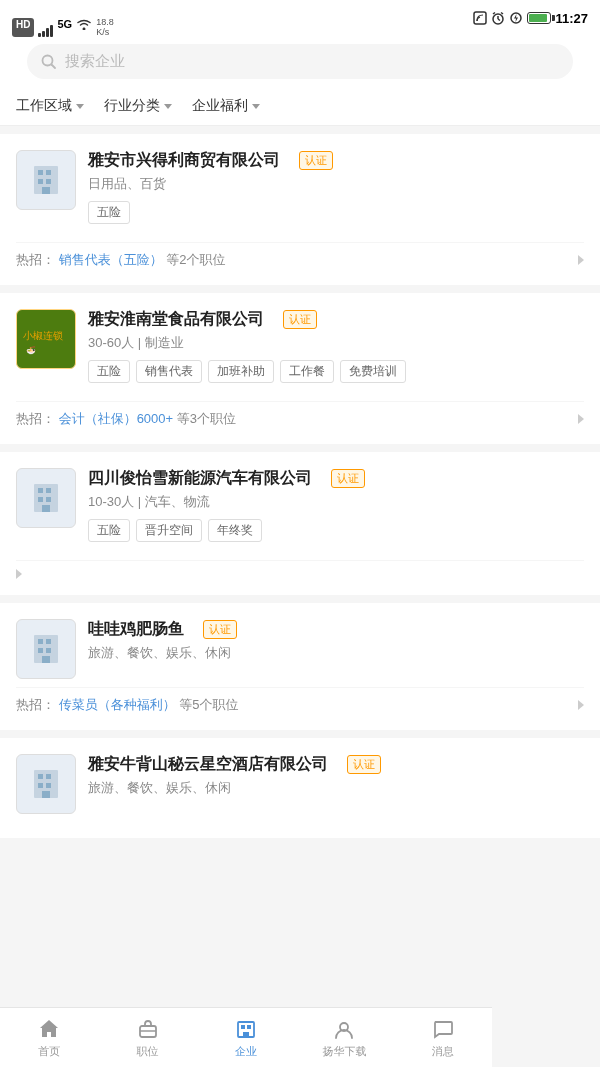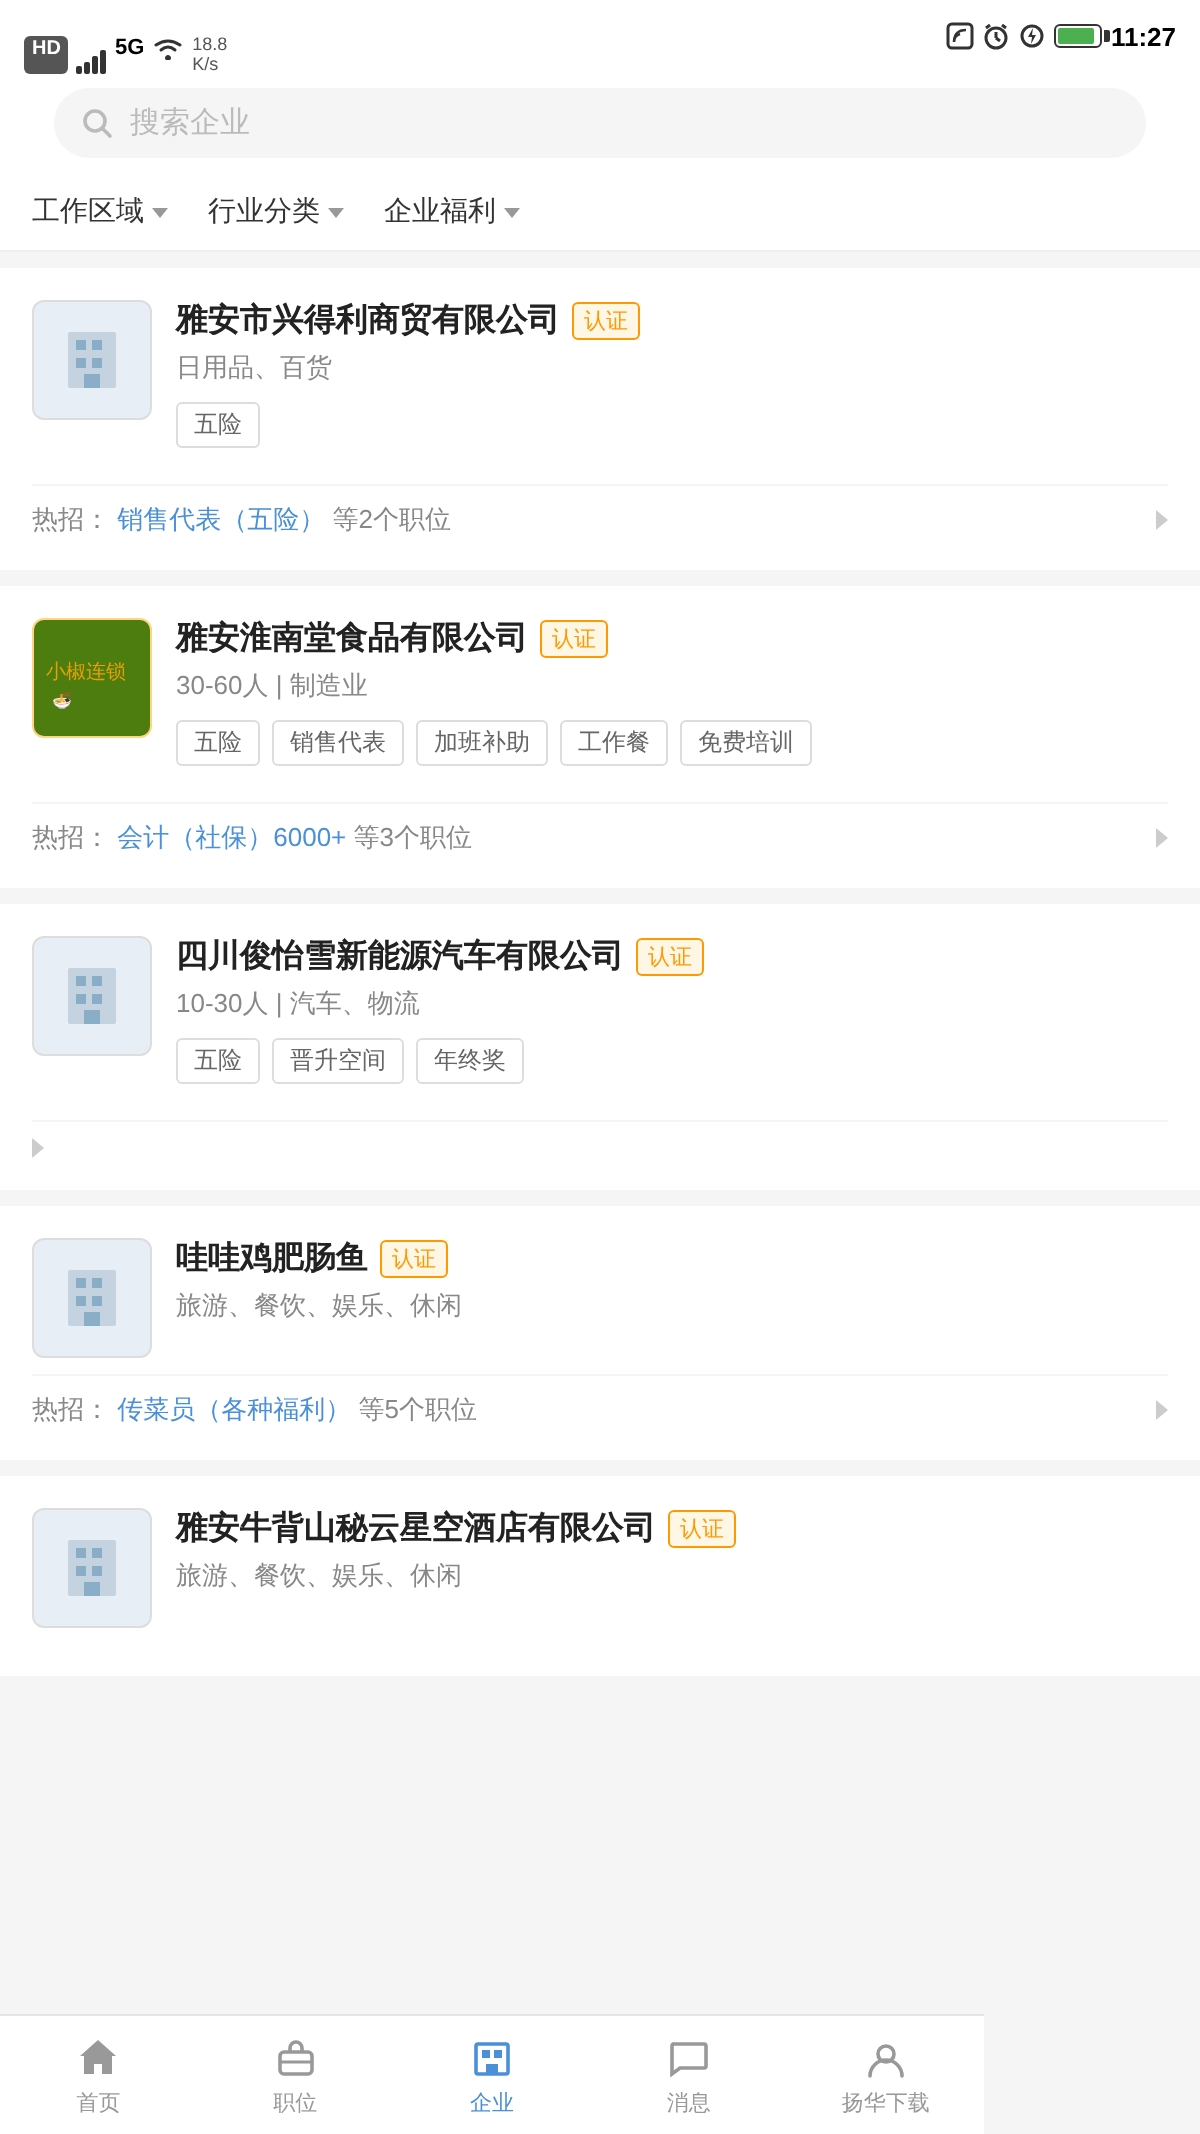--- a/index.html
+++ b/index.html
@@ -131,21 +131,21 @@
       border: 1px solid #ddd;
     }
     .logo-icon {
       width: 30px;
       height: 36px;
     }
     .card-info { flex: 1; }
     .company-name-row {
       display: flex;
       align-items: center;
-      gap: 6px;
+      gap: 19px;
       margin-bottom: 4px;
       flex-wrap: wrap;
     }
     .company-name {
       font-size: 16px;
       font-weight: 600;
       color: #222;
     }
     .certified-badge {
       background: #fff7e6;
@@ -496,27 +496,27 @@
         <rect x="6" y="7" width="4" height="4" fill="#4a90d9"></rect>
         <rect x="12" y="7" width="4" height="4" fill="#4a90d9"></rect>
         <rect x="8" y="14" width="6" height="5" fill="#4a90d9"></rect>
       </svg>
     </div>
     <span class="tab-label" style="color:#4a90d9;">企业</span>
   </div>
   <div class="tab-item">
     <div class="tab-icon">
       <svg width="22" height="22" viewBox="0 0 22 22">
-        <path d="M3 4h16a1 1 0 011 1v10a1 1 0 01-1 1H7l-4 3V5a1 1 0 011-1Z" fill="none" stroke="#999" stroke-width="1.8"></path>
+        <circle cx="11" cy="9" r="4" fill="none" stroke="#999" stroke-width="1.8"></circle>
+        <path d="M3 20c0-4.4 3.6-8 8-8s8 3.6 8 8" fill="none" stroke="#999" stroke-width="1.8" stroke-linecap="round"></path>
       </svg>
     </div>
-    <span class="tab-label">消息</span>
+    <span class="tab-label">扬华下载</span>
   </div>
   <div class="tab-item">
     <div class="tab-icon">
       <svg width="22" height="22" viewBox="0 0 22 22">
-        <circle cx="11" cy="9" r="4" fill="none" stroke="#999" stroke-width="1.8"></circle>
-        <path d="M3 20c0-4.4 3.6-8 8-8s8 3.6 8 8" fill="none" stroke="#999" stroke-width="1.8" stroke-linecap="round"></path>
+        <path d="M3 4h16a1 1 0 011 1v10a1 1 0 01-1 1H7l-4 3V5a1 1 0 011-1Z" fill="none" stroke="#999" stroke-width="1.8"></path>
       </svg>
     </div>
-    <span class="tab-label">扬华下载</span>
+    <span class="tab-label">消息</span>
   </div>
 </div>
 
 </body></html>

